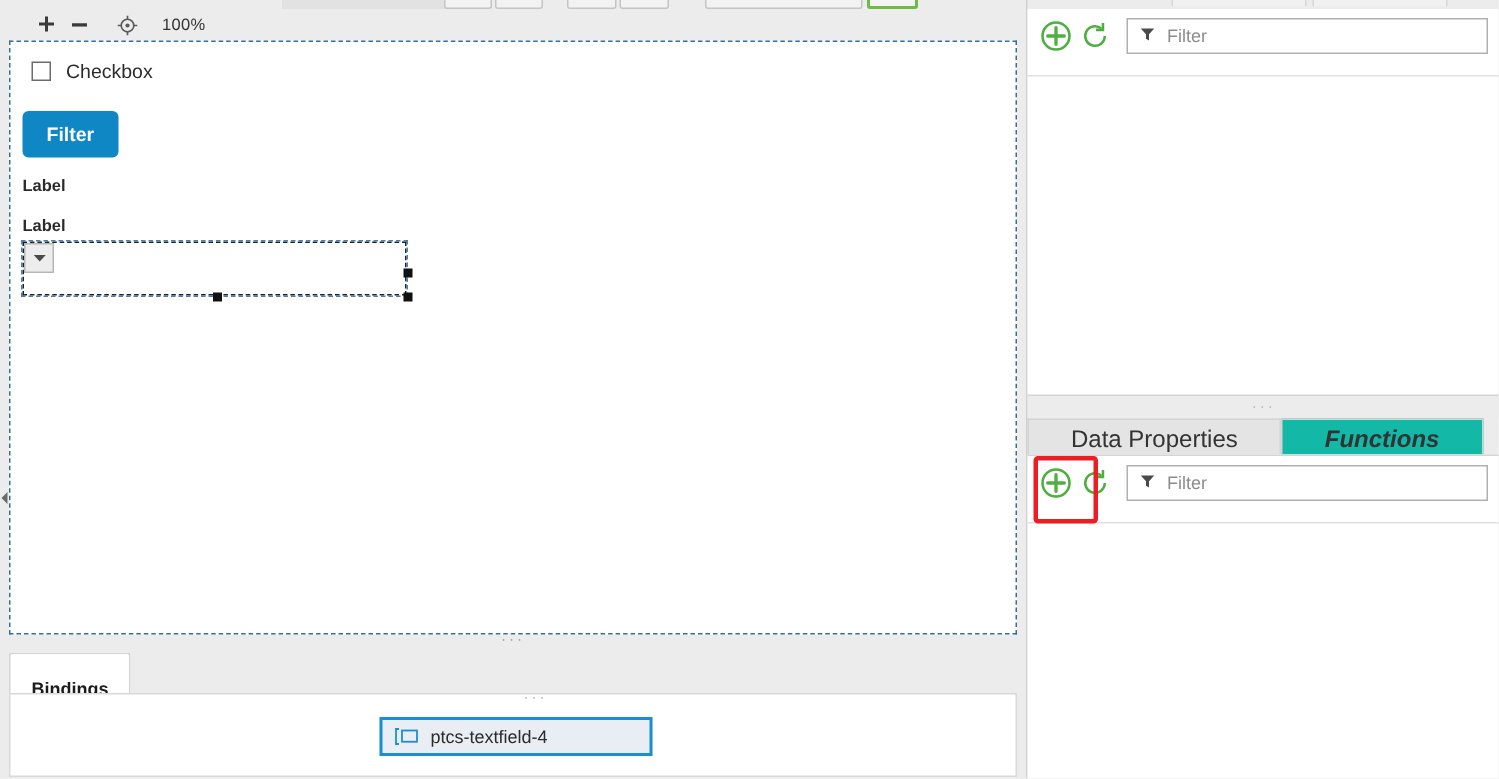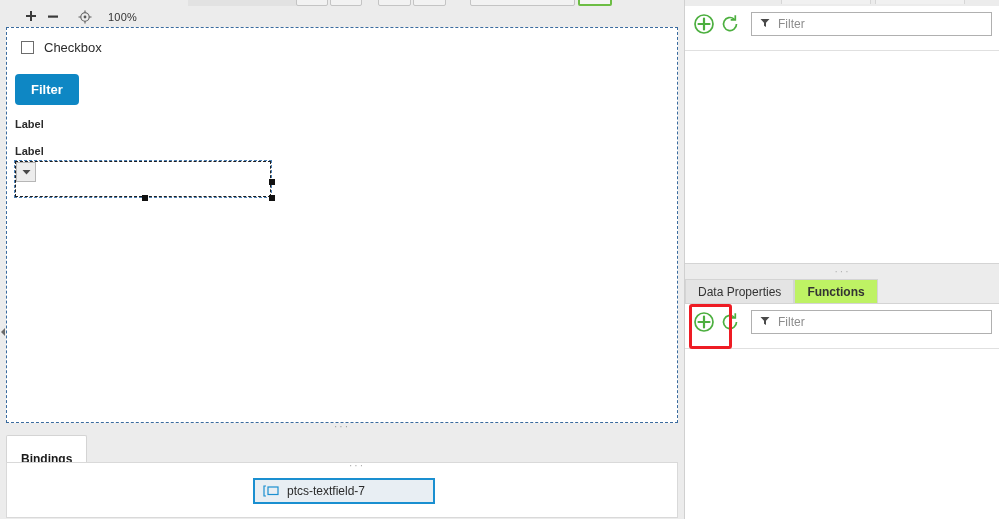--- a/index.html
+++ b/index.html
@@ -133,24 +133,24 @@
   .filter-ph { font-size: 12px; color: #8d8d8d; margin-left: 8px; }
 
   .rp-splitter {
     position: absolute; left: 0; top: 264px; width: 315px; height: 14px;
     background: #ececec; display: flex; align-items: center; justify-content: center;
   }
   .rp-splitter span { font-size: 10px; color: #b0b0b0; letter-spacing: 2px; }
 
   .rp-tabs { position: absolute; left: 0; top: 279px; width: 315px; height: 24px; display: flex; }
   .rp-tab {
-    padding: 5px 12px; font-size: 12px; color: #333; background: #e4e4e4;
+    padding: 5px 28px; font-size: 16px; color: #333; background: #e4e4e4;
     border: 1px solid #d4d4d4; border-bottom: none;
   }
-  .rp-tab.active { background: #bef264; font-weight: bold; }
+  .rp-tab.active { background: #14b8a6; font-weight: bold; font-style: italic; }
 
   .rp-bottom {
     position: absolute; left: 0; top: 303px; width: 315px; height: 216px;
     background: #fff; border-top: 1px solid #d4d4d4;
   }
 
   .red-highlight {
     position: absolute; left: 4px; top: 0px; width: 43px; height: 45px;
     border: 3px solid #ee1c24; border-radius: 3px; pointer-events: none;
   }
@@ -232,21 +232,21 @@
     </div>
     <div class="bind-body">
       <div class="bind-grip">···</div>
       <div class="bind-chip">
         <span class="chip-ico">
           <svg width="16" height="12" viewBox="0 0 16 12">
             <path d="M3 1h-2v10h2" fill="none" stroke="#1a8fd0" stroke-width="1.2"></path>
             <rect x="5" y="2" width="10" height="7.5" fill="none" stroke="#1a8fd0" stroke-width="1.2"></rect>
           </svg>
         </span>
-        <span class="chip-label">ptcs-textfield-7</span>
+        <span class="chip-label">ptcs-textfield-4</span>
       </div>
     </div>
   </div>
 
   <div class="right-panel">
 
     <div class="rp-tabstub" style="left:96px; width:90px;"></div>
     <div class="rp-tabstub" style="left:190px; width:90px;"></div>
 
     <div class="rp-top">

